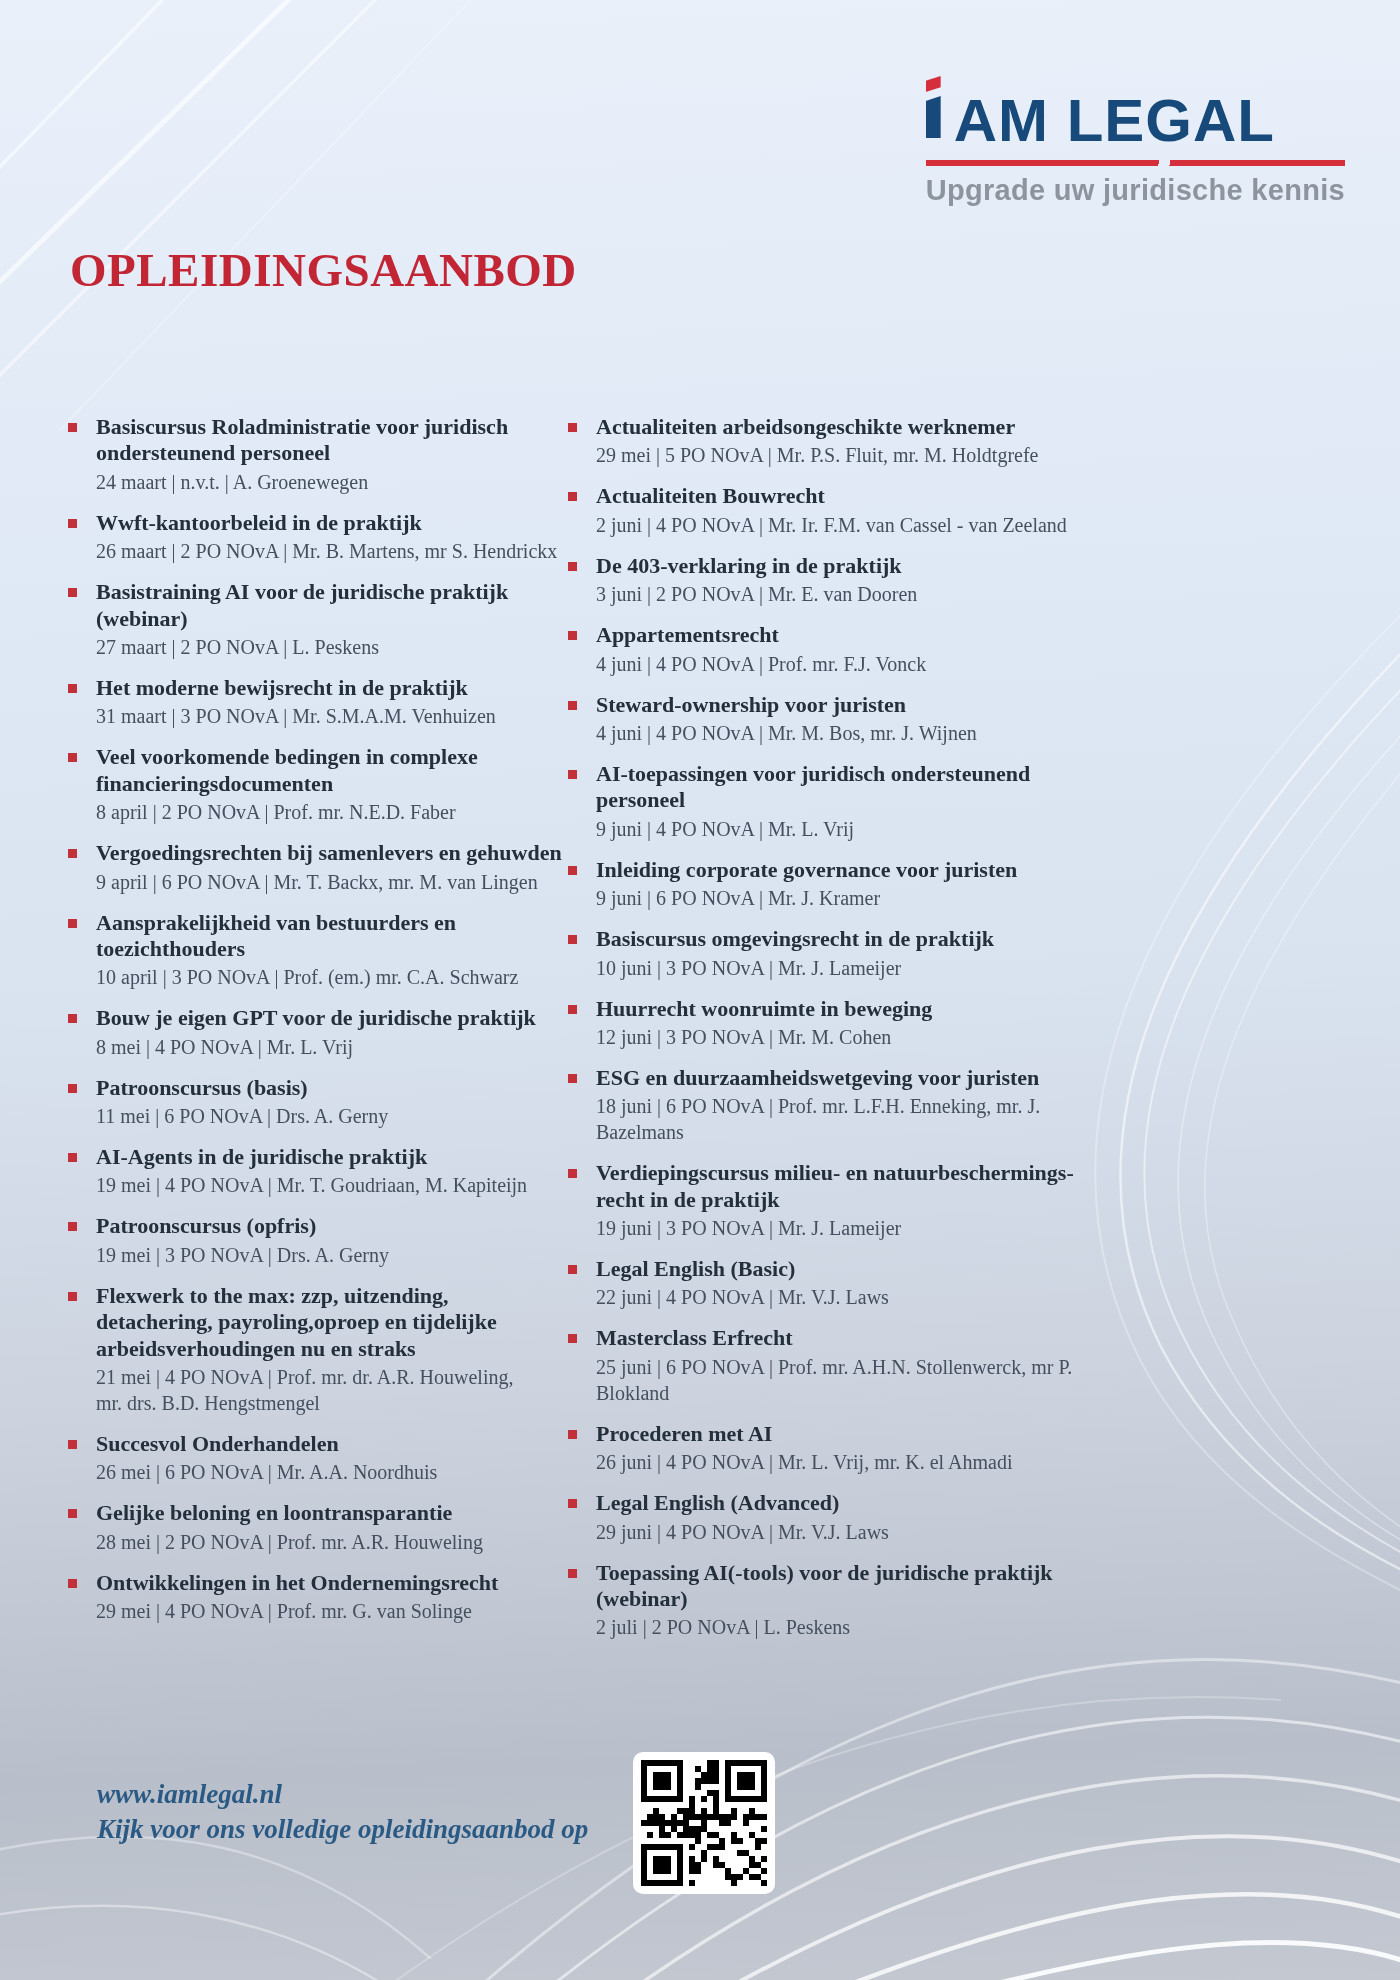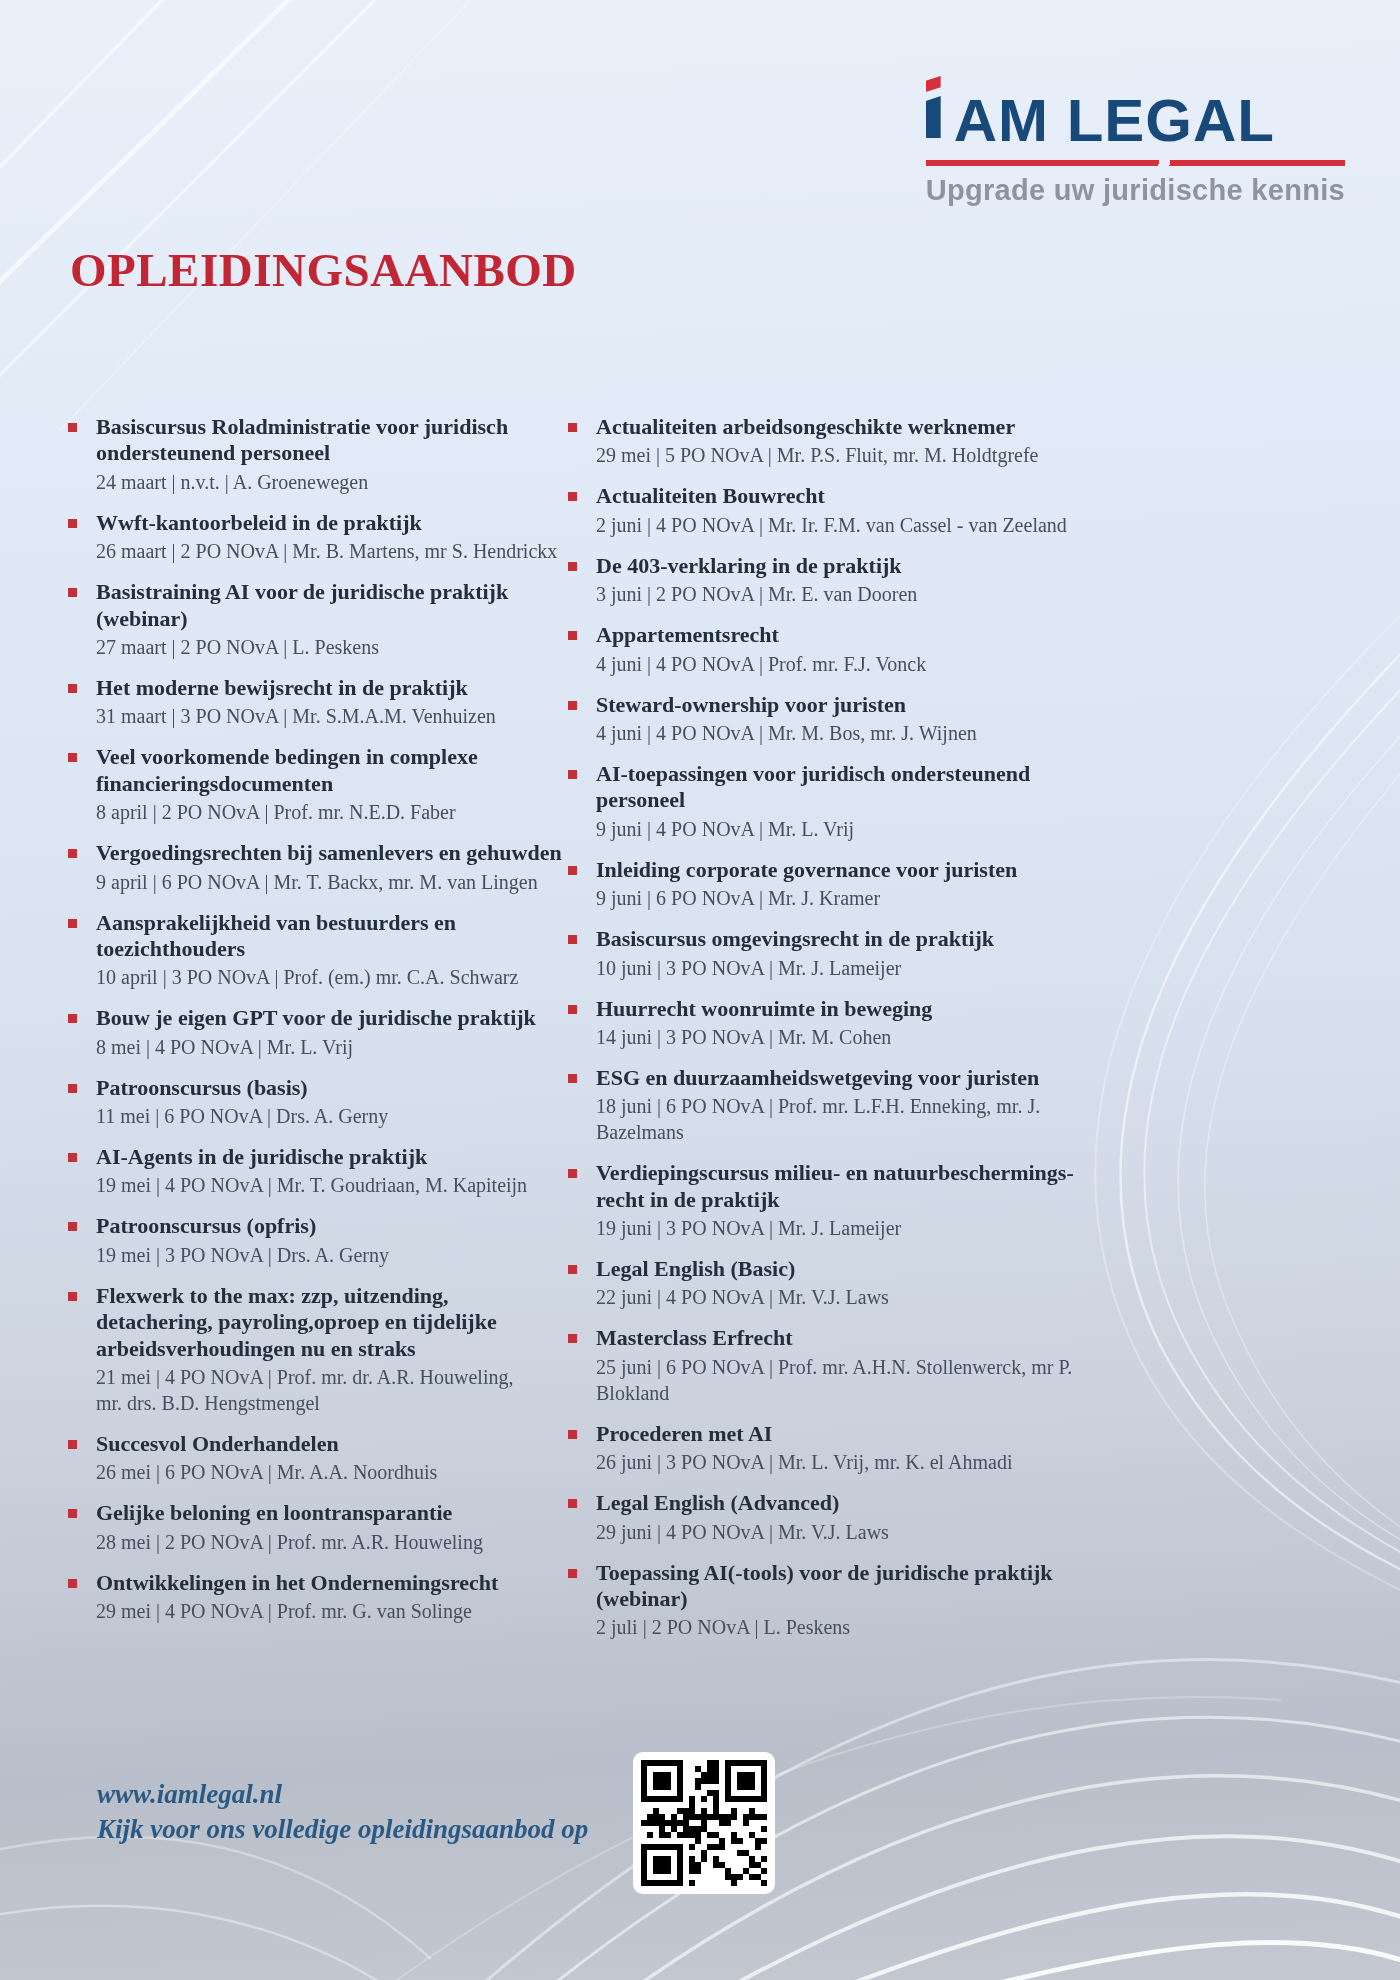--- a/index.html
+++ b/index.html
@@ -266,21 +266,21 @@
           <span class="bullet"></span>
           <div class="course-text">
             <div class="course-title">Basiscursus omgevingsrecht in de praktijk</div>
             <div class="course-details">10 juni | 3 PO NOvA | Mr. J. Lameijer</div>
           </div>
         </div>
         <div class="course-item">
           <span class="bullet"></span>
           <div class="course-text">
             <div class="course-title">Huurrecht woonruimte in beweging</div>
-            <div class="course-details">14 juni | 3 PO NOvA | Mr. M. Cohen</div>
+            <div class="course-details">12 juni | 3 PO NOvA | Mr. M. Cohen</div>
           </div>
         </div>
         <div class="course-item">
           <span class="bullet"></span>
           <div class="course-text">
             <div class="course-title">ESG en duurzaamheidswetgeving voor juristen</div>
             <div class="course-details">18 juni | 6 PO NOvA | Prof. mr. L.F.H. Enneking, mr. J. Bazelmans</div>
           </div>
         </div>
         <div class="course-item">
@@ -301,21 +301,21 @@
           <span class="bullet"></span>
           <div class="course-text">
             <div class="course-title">Masterclass Erfrecht</div>
             <div class="course-details">25 juni | 6 PO NOvA | Prof. mr. A.H.N. Stollenwerck, mr P. Blokland</div>
           </div>
         </div>
         <div class="course-item">
           <span class="bullet"></span>
           <div class="course-text">
             <div class="course-title">Procederen met AI</div>
-            <div class="course-details">26 juni | 3 PO NOvA | Mr. L. Vrij, mr. K. el Ahmadi</div>
+            <div class="course-details">26 juni | 4 PO NOvA | Mr. L. Vrij, mr. K. el Ahmadi</div>
           </div>
         </div>
         <div class="course-item">
           <span class="bullet"></span>
           <div class="course-text">
             <div class="course-title">Legal English (Advanced)</div>
             <div class="course-details">29 juni | 4 PO NOvA | Mr. V.J. Laws</div>
           </div>
         </div>
         <div class="course-item">

